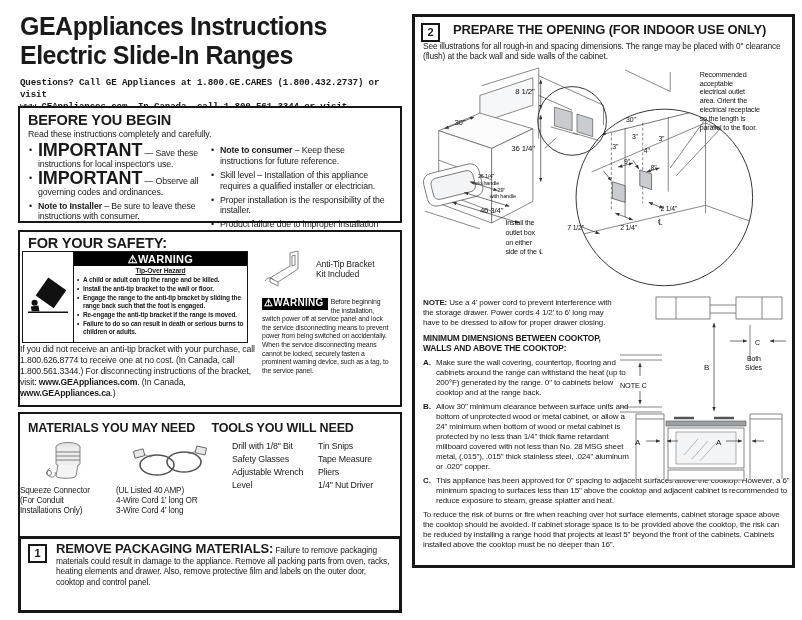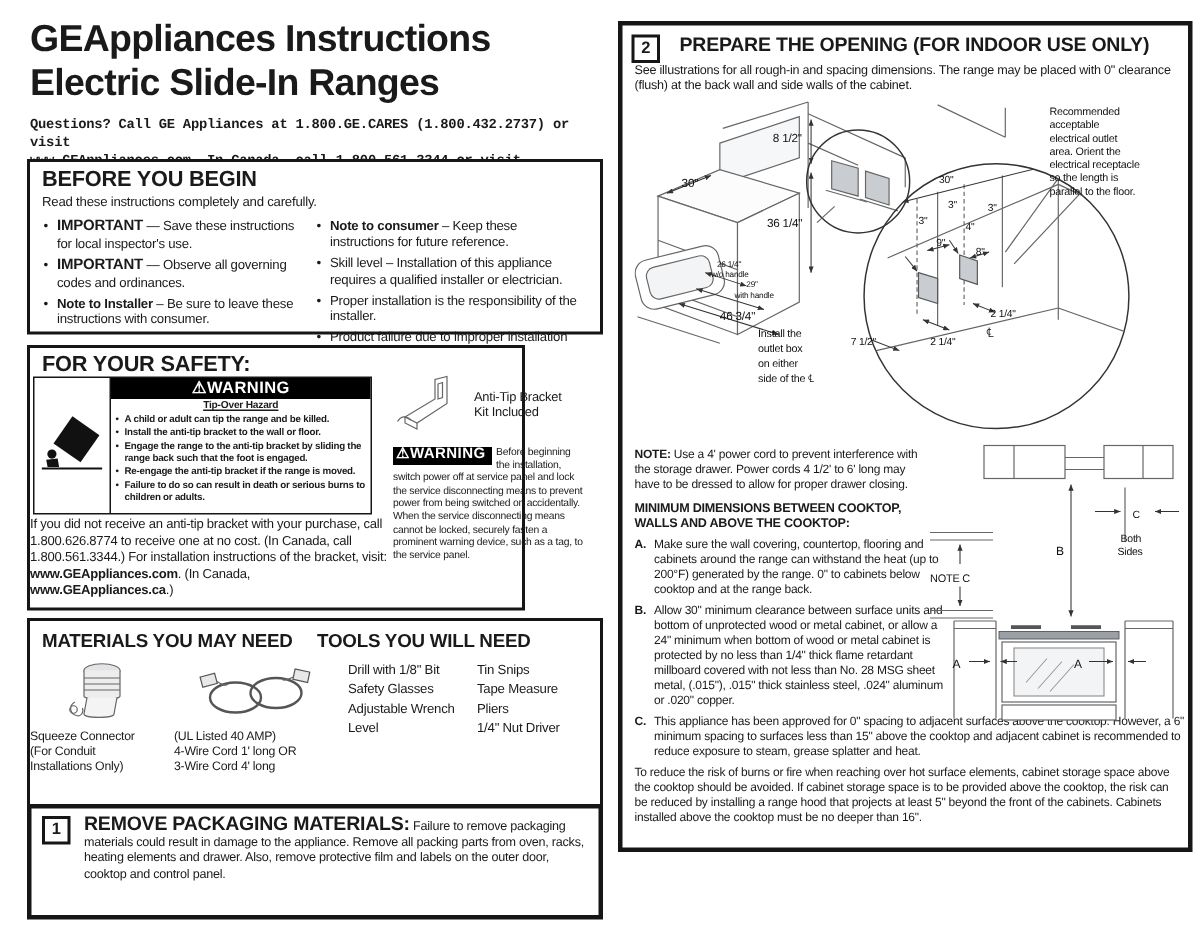--- a/index.html
+++ b/index.html
@@ -9,21 +9,21 @@
   .box{position:absolute;border:2px solid #161616;background:#fff;box-sizing:border-box;}
   .box.thick{border-width:3px;}
   h1{margin:0;font-size:25px;line-height:29px;font-weight:bold;letter-spacing:-0.5px;}
   .contact{margin-top:7px;font-size:9.2px;font-weight:bold;line-height:12px;width:378px;font-family:Liberation Mono, monospace;}
   .sect-h{font-size:14.5px;font-weight:bold;margin:0 0 1px 0;}
   .small{font-size:8.8px;line-height:10.8px;}
   .cols{display:flex;margin-top:2px;}
   .col{width:50%;padding-right:6px;box-sizing:border-box;}
   .bitem{position:relative;padding-left:10px;font-size:8.8px;line-height:10.6px;margin:3.5px 0;}
   .bitem::before{content:"•";position:absolute;left:1px;top:0;font-size:9px;}
-  .imp{font-size:10px;font-weight:bold;}
+  .imp{font-size:18px;font-weight:bold;}
   .lead{font-weight:bold;}
   .warnpanel{position:absolute;left:2px;top:19px;width:224px;height:90px;border:1.5px solid #161616;display:flex;background:#fff;}
   .warnicon{width:50px;border-right:1.5px solid #161616;display:flex;align-items:center;justify-content:center;}
   .warnbody{flex:1;}
   .warnbar{background:#000;color:#fff;text-align:center;font-weight:bold;font-size:11px;height:14px;line-height:14px;letter-spacing:0.3px;}
   .hazttl{text-align:center;font-size:6.8px;font-weight:bold;text-decoration:underline;margin-top:1px;}
   .hzitem{position:relative;padding-left:7px;font-size:6.5px;font-weight:bold;line-height:7.6px;margin:1.6px 2px 1.6px 2px;}
   .hzitem::before{content:"•";position:absolute;left:1px;top:0;font-size:6.5px;}
   .nobracket{position:absolute;left:0;top:112px;width:240px;font-size:8.7px;line-height:11px;}
   .rzone{position:absolute;left:242px;top:16px;width:128px;}
@@ -83,21 +83,21 @@
       </div>
       <div class="col">
         <div class="bitem"><span class="lead">Note to consumer</span><span> – Keep these instructions for future reference.</span></div>
         <div class="bitem"><span>Skill level – Installation of this appliance requires a qualified installer or electrician.</span></div>
         <div class="bitem"><span>Proper installation is the responsibility of the installer.</span></div>
         <div class="bitem"><span>Product failure due to improper installation is not covered under warranty.</span></div>
       </div>
     </div>
   </div>
 
-  <div class="box" style="left:18px;top:230px;width:332px;height:177px;padding:3px 8px;">
+  <div class="box" style="left:18px;top:230px;width:384px;height:177px;padding:3px 8px;">
     <div class="sect-h">FOR YOUR SAFETY:</div>
 
     <div class="warnpanel">
       <div class="warnicon">
         <svg width="44" height="40" viewBox="0 0 46 40">
           <line x1="2" y1="36" x2="44" y2="36" stroke="#111" stroke-width="1.5"></line>
           <rect x="15" y="4" width="23" height="23" fill="#111" transform="rotate(35 26 15)"></rect>
           <circle cx="9" cy="26" r="3.2" fill="#111"></circle>
           <path d="M5,30 L13,29 L14,35 L6,35 Z" fill="#111"></path>
         </svg>
@@ -106,21 +106,21 @@
         <div class="warnbar"><span>⚠</span><span>WARNING</span></div>
         <div class="hazttl">Tip-Over Hazard</div>
         <div class="hzitem">A child or adult can tip the range and be killed.</div>
         <div class="hzitem">Install the anti-tip bracket to the wall or floor.</div>
         <div class="hzitem">Engage the range to the anti-tip bracket by sliding the range back such that the foot is engaged.</div>
         <div class="hzitem">Re-engage the anti-tip bracket if the range is moved.</div>
         <div class="hzitem">Failure to do so can result in death or serious burns to children or adults.</div>
       </div>
     </div>
 
-    <div class="nobracket"><span>If you did not receive an anti-tip bracket with your purchase, call 1.800.626.8774 to receive one at no cost. (In Canada, call 1.800.561.3344.) For installation instructions of the bracket, visit: </span><span class="lead">www.GEAppliances.com</span><span>. (In Canada, </span><span class="lead">www.GEAppliances.ca</span><span>.)</span></div>
+    <div class="nobracket"><span>If you did not receive an anti-tip bracket with your purchase, call 1.800.626.8774 to receive one at no cost. (In Canada, call 1.800.561.3344.) For disconnecting instructions of the bracket, visit: </span><span class="lead">www.GEAppliances.com</span><span>. (In Canada, </span><span class="lead">www.GEAppliances.ca</span><span>.)</span></div>
 
     <div class="rzone">
       <div class="bracketrow">
         <svg width="50" height="42" viewBox="0 0 50 42">
           <path class="ln" d="M8,30 L28,18 L28,5 L36,3 L36,21 L16,34 Z" fill="#f0f1f2"></path>
           <path class="ln" d="M8,30 L8,34 L16,38 L16,34"></path>
           <path class="ln" d="M30,8 L33,7 L33,17 L30,18 Z"></path>
           <path class="ln" d="M3,33 C6,28 10,30 12,32"></path>
         </svg>
         <div class="bcaption">

